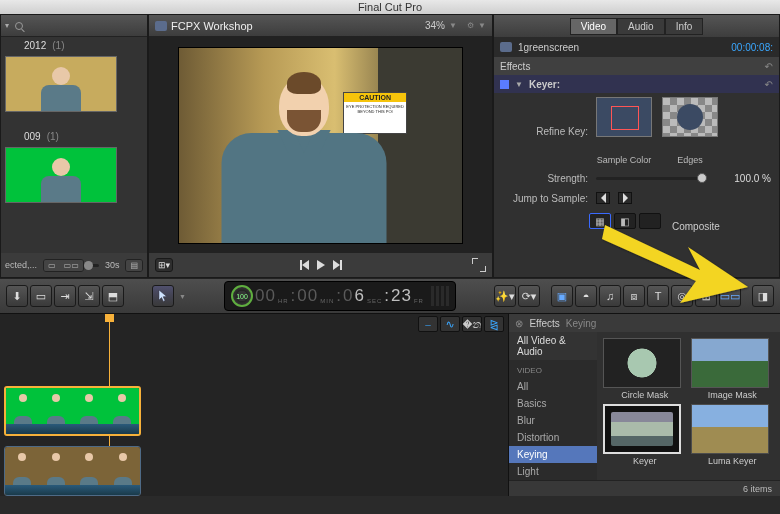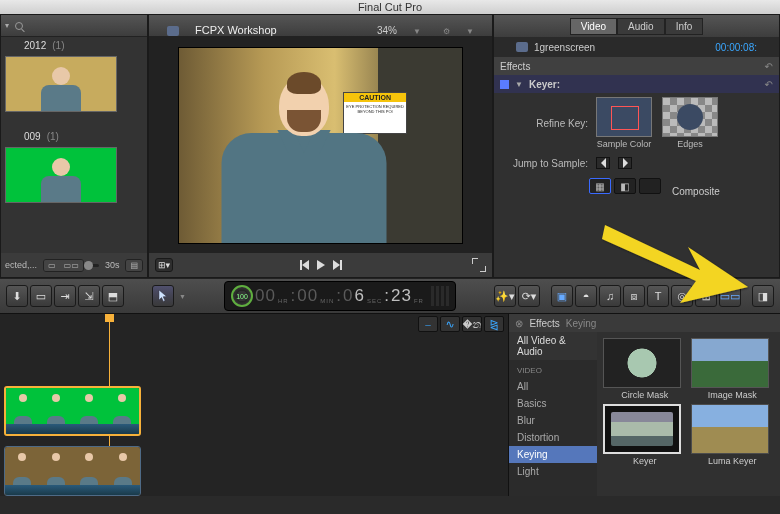--- a/index.html
+++ b/index.html
@@ -24,21 +24,21 @@
   .lib-thumb .man::after { content:""; position:absolute; left:50%; bottom:0; width:40px; height:26px; background:#5a7a88; border-radius:8px 8px 0 0; transform:translateX(-50%); }
   .lib-thumb .man { position:absolute; inset:0; }
   .lib-footer { position:absolute; bottom:0; left:0; right:0; height:24px; background:#3b3b3b; display:flex; align-items:center; padding:0 4px; gap:6px; font-size:9px; color:#bbb; }
   .mini-toggle { display:inline-flex; border:1px solid #222; border-radius:3px; overflow:hidden; }
   .mini-toggle span { padding:1px 4px; background:#444; font-size:8px; }
   .slider-mini { flex:1; height:3px; background:#222; border-radius:2px; position:relative; }
   .slider-mini::after { content:""; position:absolute; right:6px; top:-3px; width:9px; height:9px; background:#888; border-radius:50%; }
 
   
   .viewer-wrap { width:345px; background:#2c2c2c; display:flex; flex-direction:column; }
-  .viewer-head { height:22px; background:linear-gradient(#555,#3d3d3d); display:flex; align-items:flex-end; padding:0 18px; font-size:11px; color:#eee; gap:16px; border-bottom:1px solid #222;}
+  .viewer-head { height:22px; background:linear-gradient(#555,#3d3d3d); display:flex; align-items:center; padding:0 6px; font-size:11px; color:#eee; gap:4px; border-bottom:1px solid #222;}
   .viewer-head .clip-chip { width:12px; height:10px; background:#5b6c8c; border-radius:2px; }
   .viewer-head .spacer { flex:1; }
   .viewer-head .pct { font-size:10px; color:#ccc; }
   .viewer-head .dd { font-size:8px; color:#888; }
   .viewer { flex:1; background:#222; display:flex; align-items:center; justify-content:center; }
   .frame { width:285px; height:197px; position:relative; overflow:hidden; border:1px solid #000; }
   .frame .bg { position:absolute; inset:0; background:linear-gradient(90deg,#6e5b35 0%,#b79a55 30%,#d9be71 55%,#7a6a42 78%,#4a4634 100%); }
   .frame .door { position:absolute; right:0; top:0; width:84px; height:100%; background:#3b3a32; }
   .frame .sign { position:absolute; left:58%; top:44px; width:64px; height:42px; background:#fff; border:1px solid #444; font-size:5px; color:#222; text-align:center; padding-top:2px; }
   .frame .sign .ytop { background:#f6c40b; font-weight:bold; font-size:7px; padding:1px 0; margin:-2px -0 2px; }
@@ -61,38 +61,38 @@
   .fs-icon { margin-left:auto; width:14px; height:14px; position:relative; }
   .fs-icon::before,.fs-icon::after{content:"";position:absolute;width:5px;height:5px;border:1px solid #ccc;}
   .fs-icon::before{top:0;left:0;border-right:none;border-bottom:none;}
   .fs-icon::after{bottom:0;right:0;border-left:none;border-top:none;}
 
   
   .inspector { flex:1; background:#303030; display:flex; flex-direction:column; }
   .insp-tabs { height:22px; background:linear-gradient(#555,#3d3d3d); display:flex; align-items:center; justify-content:center; gap:0; font-size:10px; }
   .tab { padding:2px 10px; background:#3a3a3a; border:1px solid #222; color:#ccc; }
   .tab.active { background:#666; color:#fff; }
-  .insp-clip { height:20px; background:#2a2a2a; display:flex; align-items:center; padding:0 22px; font-size:10px; gap:6px; }
+  .insp-clip { height:20px; background:#2a2a2a; display:flex; align-items:center; padding:0 6px; font-size:10px; gap:6px; }
   .insp-clip .chip { width:12px; height:10px; background:#5b6c8c; border-radius:2px; }
   .insp-clip .time { margin-left:auto; color:#3aa7ff; font-variant-numeric: tabular-nums;}
   .section-head { height:18px; background:#404040; display:flex; align-items:center; padding:0 6px; font-size:10px; position:relative; }
   .section-head .reset { position:absolute; right:6px; color:#888; font-size:10px; }
   .keyer-head { height:18px; background:#3538aa44; display:flex; align-items:center; padding:0 6px; font-size:10px; gap:6px; }
   .keyer-head .sq { width:9px;height:9px;background:#5a7cff;}
   .keyer-head .tw { font-size:8px; color:#aaa; }
   .param-row { display:flex; align-items:center; padding:4px 8px; font-size:10px; gap:8px; }
   .param-label { width:86px; text-align:right; color:#bbb; }
   .thumb-pair { display:flex; gap:10px; }
   .thumb-box { width:56px; }
   .thumb-box .img { width:56px; height:40px; background:#555; border:1px solid #777; position:relative; overflow:hidden; }
   .thumb-box.sc .img { background:#3b4a63; }
   .thumb-box.sc .img::after { content:""; position:absolute; left:14px; top:8px; width:26px; height:22px; border:1px solid #f55; }
   .thumb-box.ed .img { background:repeating-conic-gradient(#888 0 25%,#bbb 0 50%) 0 0/14px 14px; }
   .thumb-box.ed .img::after { content:""; position:absolute; left:14px; top:6px; width:26px; height:26px; background:#3b4a63; border-radius:50%; }
-  .thumb-box .cap { text-align:center; font-size:9px; color:#bbb; margin-top:2px; }
+  .thumb-box .cap { text-align:center; font-size:9px; color:#bbb; margin-top:18px; }
   .strength-slider { flex:1; height:3px; background:#222; border-radius:2px; position:relative; margin-right:6px; }
   .strength-slider .knob { position:absolute; right:0; top:-4px; width:10px; height:10px; background:#ccc; border-radius:50%; border:1px solid #555; }
   .val { color:#ddd; width:50px; text-align:right; }
   .arrow-btn { width:14px; height:12px; background:#2a2a2a; border:1px solid #111; display:flex; align-items:center; justify-content:center; }
   .bottom-icons { display:flex; gap:3px; padding:2px 6px; align-items:center; }
   .bottom-icons .ic { width:22px; height:16px; background:#222; border:1px solid #111; border-radius:2px; display:flex; align-items:center; justify-content:center; font-size:10px; color:#bbb;}
   .bottom-icons .lab { font-size:10px; color:#ccc; margin-left:8px;margin-top:11px;}
 
   
   .toolbar { height:36px; background:linear-gradient(#4e4e4e,#3a3a3a); display:flex; align-items:center; padding:0 6px; gap:5px; border-top:1px solid #222; border-bottom:1px solid #111;}
@@ -266,20 +266,27 @@
             <div class="img"></div>
             <div class="cap">Sample Color</div>
           </div>
         <div class="thumb-box ed">
             <div class="img"></div>
             <div class="cap">Edges</div>
           </div>
       </div>
     </div>
     <div class="param-row">
+      <div class="param-label">Strength:</div>
+      <div class="strength-slider">
+          <div class="knob"></div>
+        </div>
+      <div class="val">100.0  %</div>
+    </div>
+    <div class="param-row">
       <div class="param-label">Jump to Sample:</div>
       <div class="arrow-btn">
           <div class="tri prev" style="border-right-width:5px;"></div>
         </div>
       <div class="arrow-btn">
           <div class="tri next" style="border-left-width:5px;"></div>
         </div>
     </div>
     <div class="bottom-icons">
       <span style="width:86px;"></span>
@@ -406,20 +413,23 @@
             <div class="thumb"></div>
             <div class="lbl">Keyer</div>
           </div>
         <div class="fx-item luma">
             <div class="thumb"></div>
             <div class="lbl">Luma Keyer</div>
           </div>
 
       </div>
     </div>
+    <div class="fx-foot">
+        <span>6 items</span>
+      </div>
   </div>
 </div>
 
 <svg class="big-arrow" viewBox="0 0 150 90">
   <defs>
       <filter id="s">
         <feDropShadow dx="1" dy="1" stdDeviation="1" flood-opacity="0.5"></feDropShadow>
       </filter>
     </defs>
   <path d="M5 10 L100 55 L88 32 L148 72 L80 88 L96 66 L2 24 Z" fill="#f3d523" filter="url(#s)"></path>

